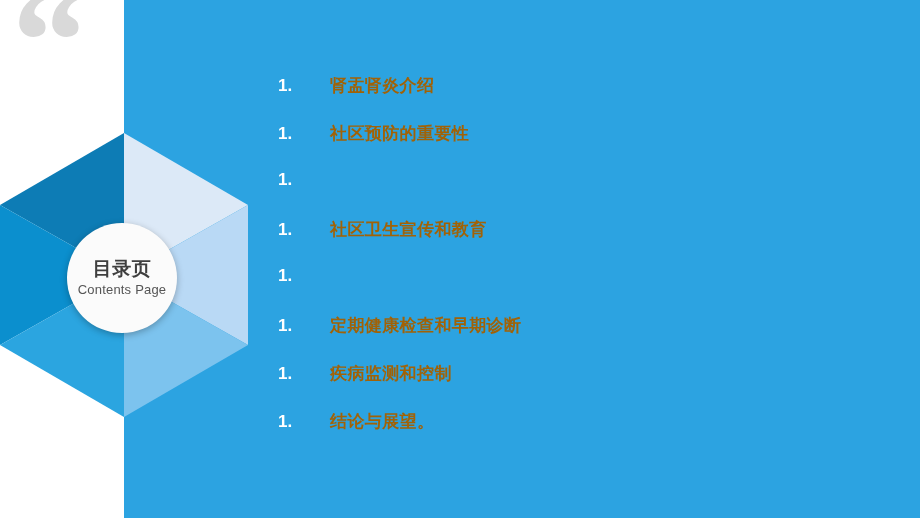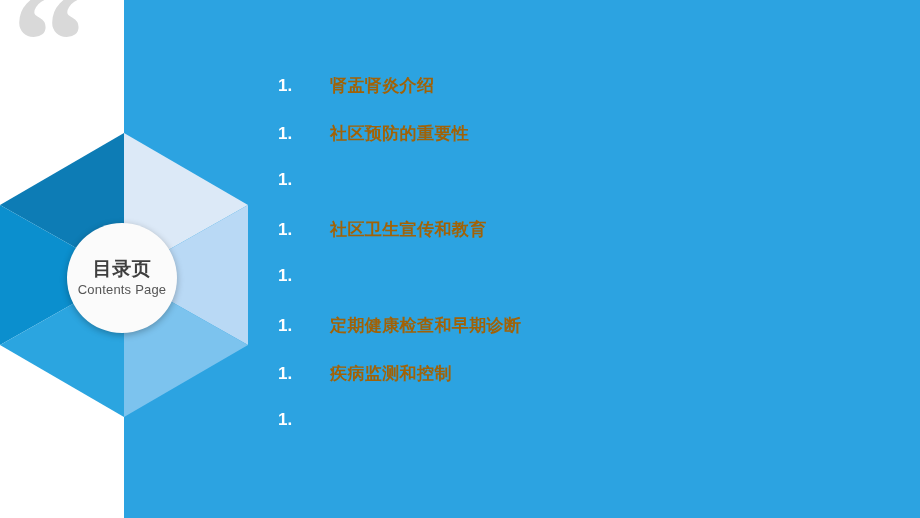--- a/index.html
+++ b/index.html
@@ -164,16 +164,17 @@
     <div class="toc-item">
       <span class="toc-num">1.</span>
       <span class="toc-label">定期健康检查和早期诊断</span>
     </div>
     <div class="toc-item">
       <span class="toc-num">1.</span>
       <span class="toc-label">疾病监测和控制</span>
     </div>
     <div class="toc-item">
       <span class="toc-num">1.</span>
+      <span class="toc-label">结论与展望。</span>
     </div>
   </div>
 
 </div>
 
 </body></html>

